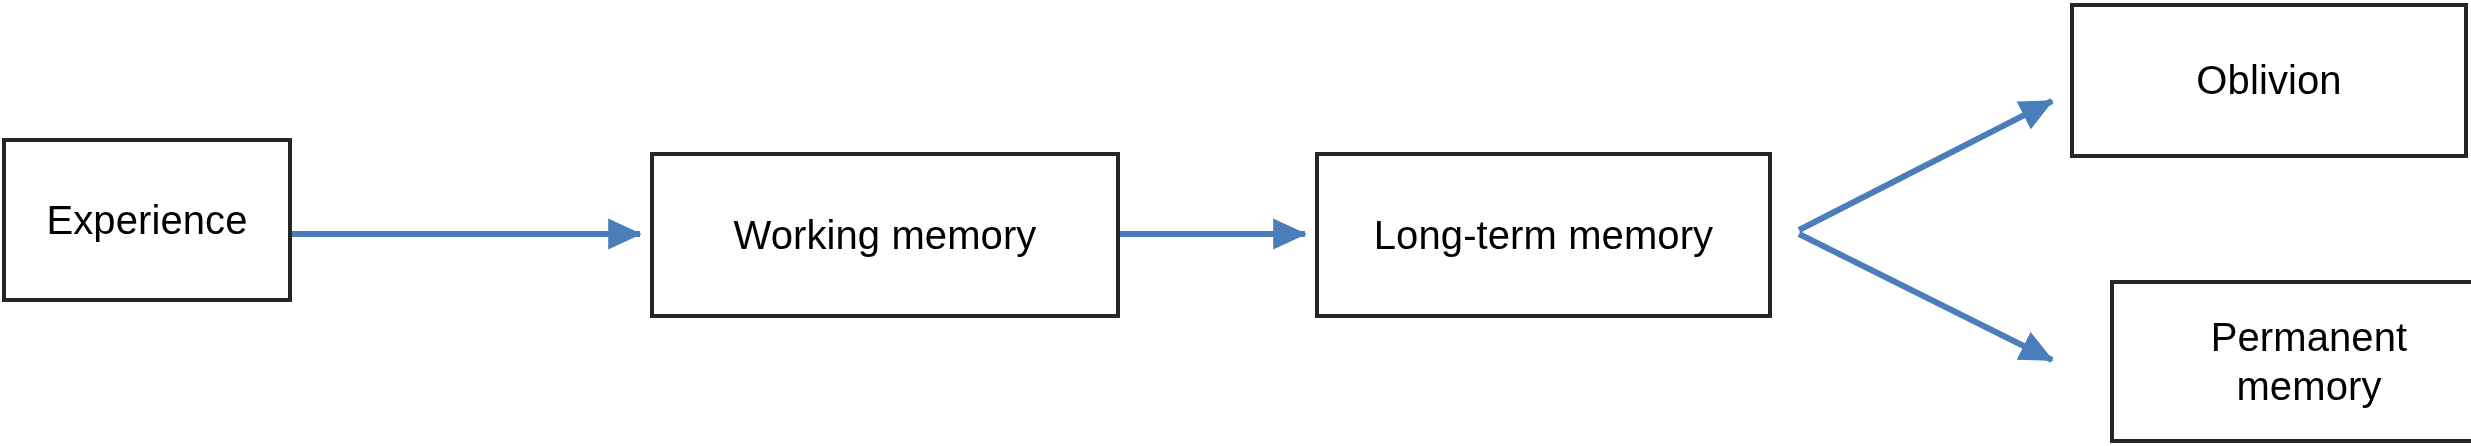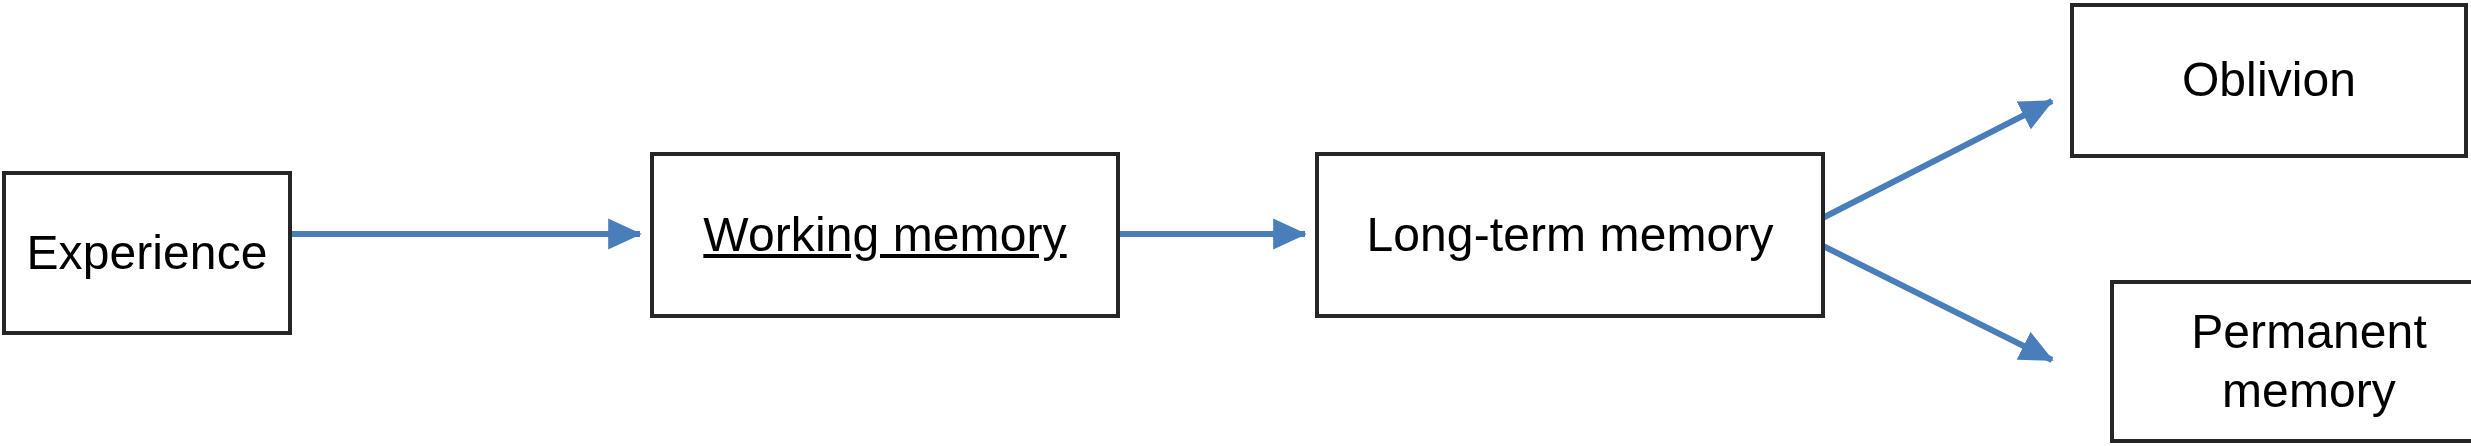--- a/index.html
+++ b/index.html
@@ -32,31 +32,31 @@
     background: #ffffff;
     border: 4px solid #262626;
     display: flex;
     align-items: center;
     justify-content: center;
     text-align: center;
     z-index: 2;
   }
   .node-label {
     font-family: "Liberation Sans", sans-serif;
-    font-size: 48px;
+    font-size: 40px;
     line-height: 1.22;
     color: #000000;
     white-space: pre-line;
     letter-spacing: 0.1px;
   }
 
   
-  #node-experience      { left: 2px;    top: 171px; width: 290px; height: 164px; }
-  #node-working-memory  { left: 650px;  top: 152px; width: 470px; height: 166px; text-decoration: underline; }
-  #node-longterm-memory { left: 1315px; top: 152px; width: 510px; height: 166px; }
+  #node-experience      { left: 2px;    top: 138px; width: 290px; height: 164px; }
+  #node-working-memory  { left: 650px;  top: 152px; width: 470px; height: 166px; }
+  #node-longterm-memory { left: 1315px; top: 152px; width: 457px; height: 166px; }
   #node-oblivion        { left: 2070px; top: 3px;   width: 398px; height: 155px; }
   #node-permanent       { left: 2070px; top: 280px; width: 398px; height: 163px; margin-left: 40px; }
 </style>
 </head>
 <body>
 
 <div id="diagram-root">
 
   <svg id="edge-layer" viewBox="0 0 2471 446" width="2471" height="446" xmlns="http://www.w3.org/2000/svg">
     <defs>

